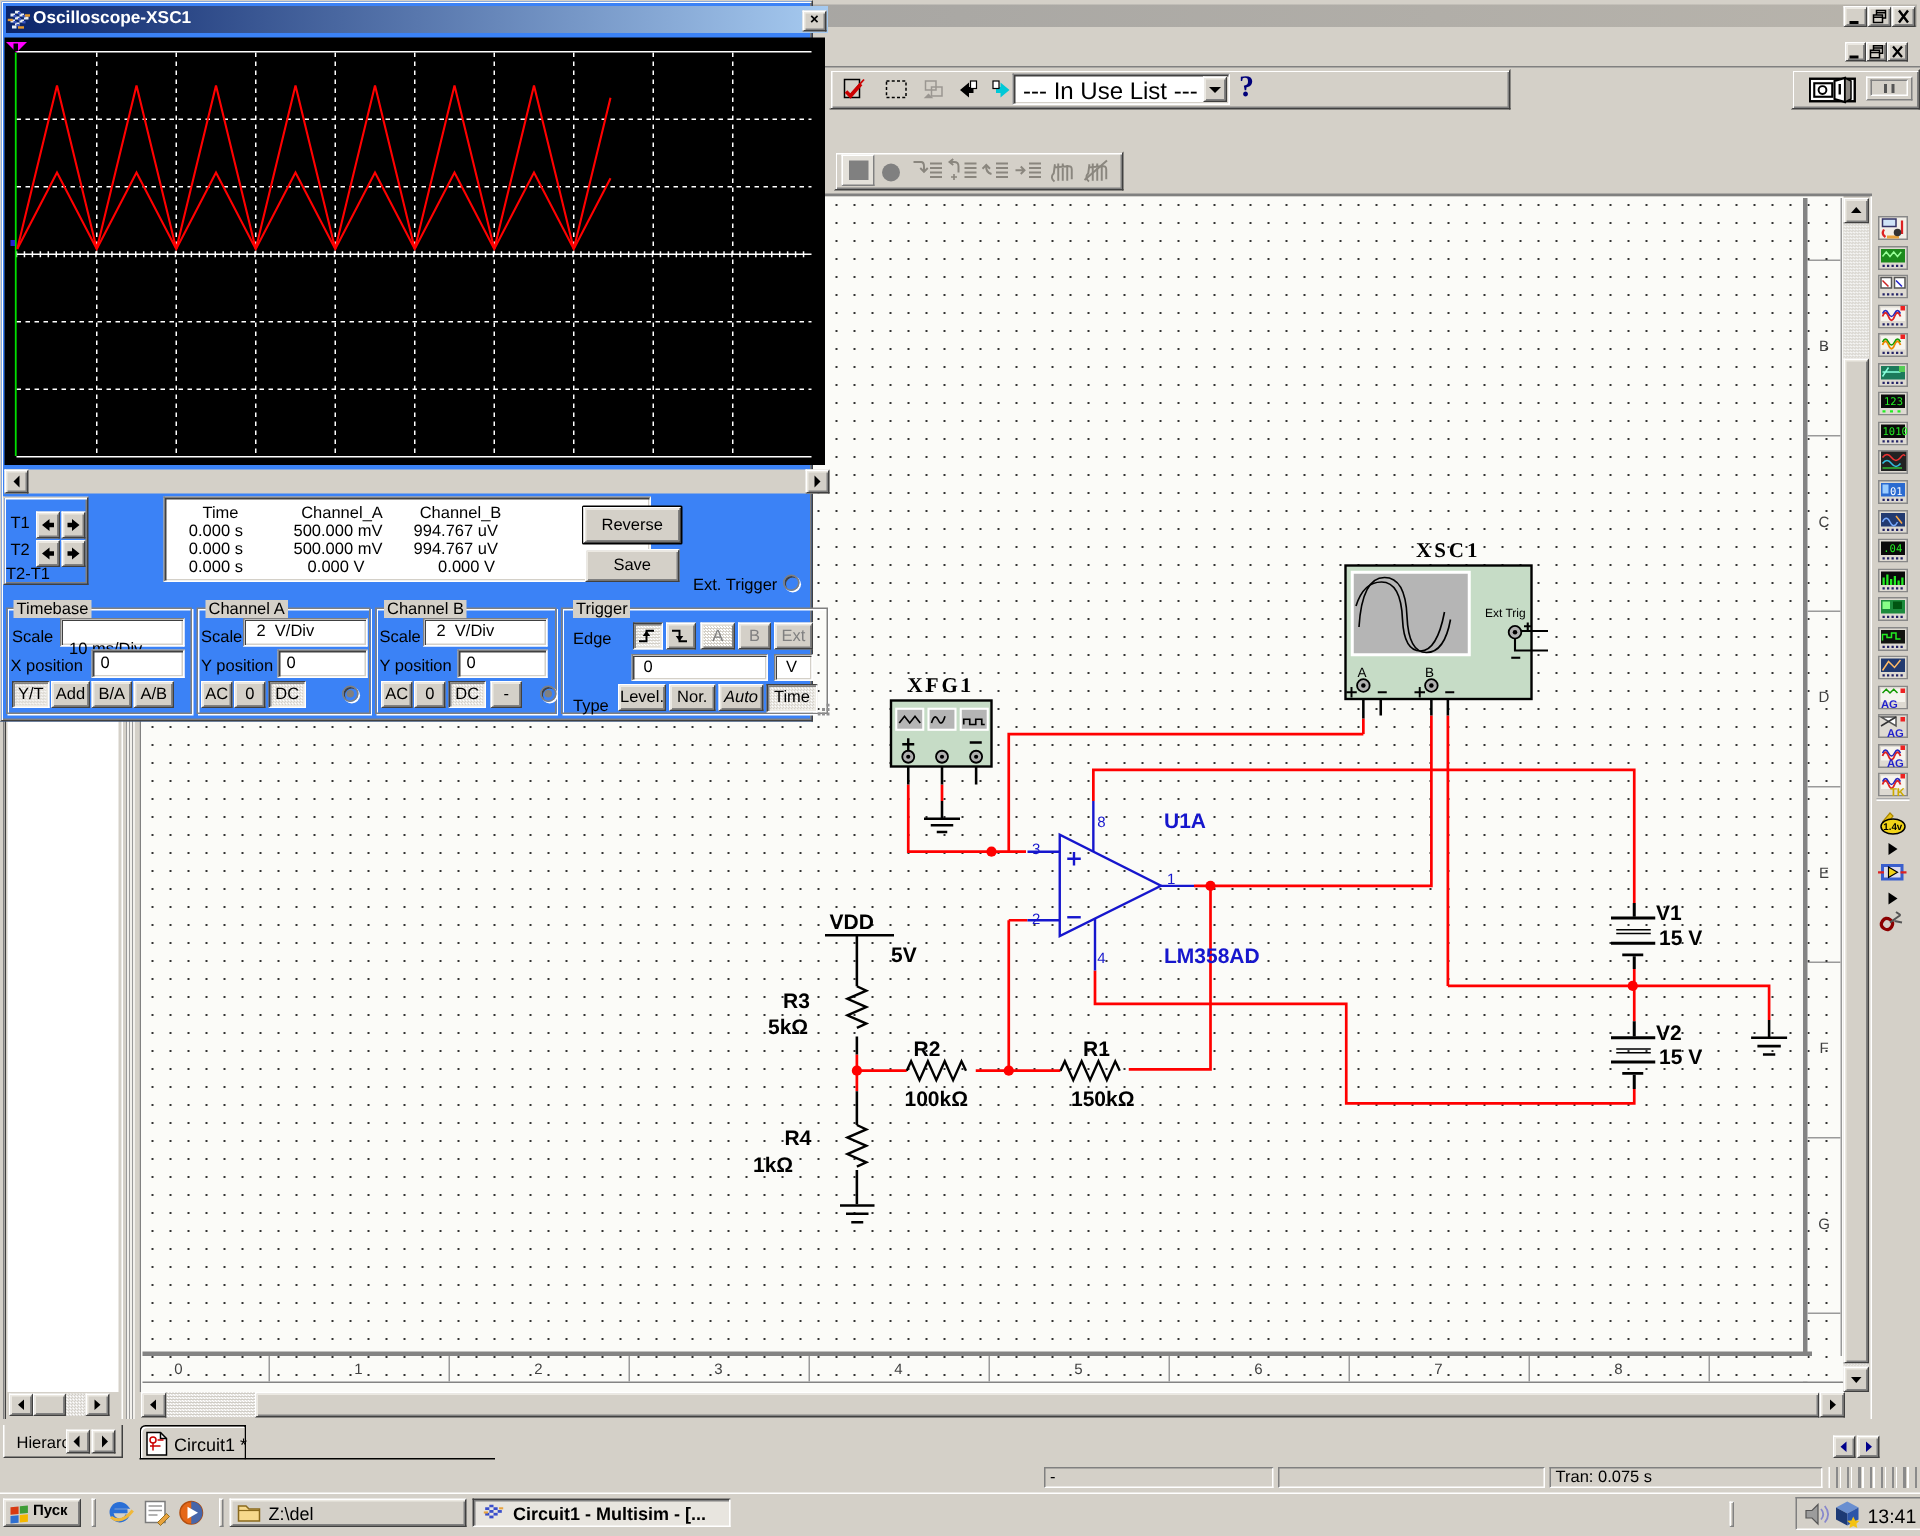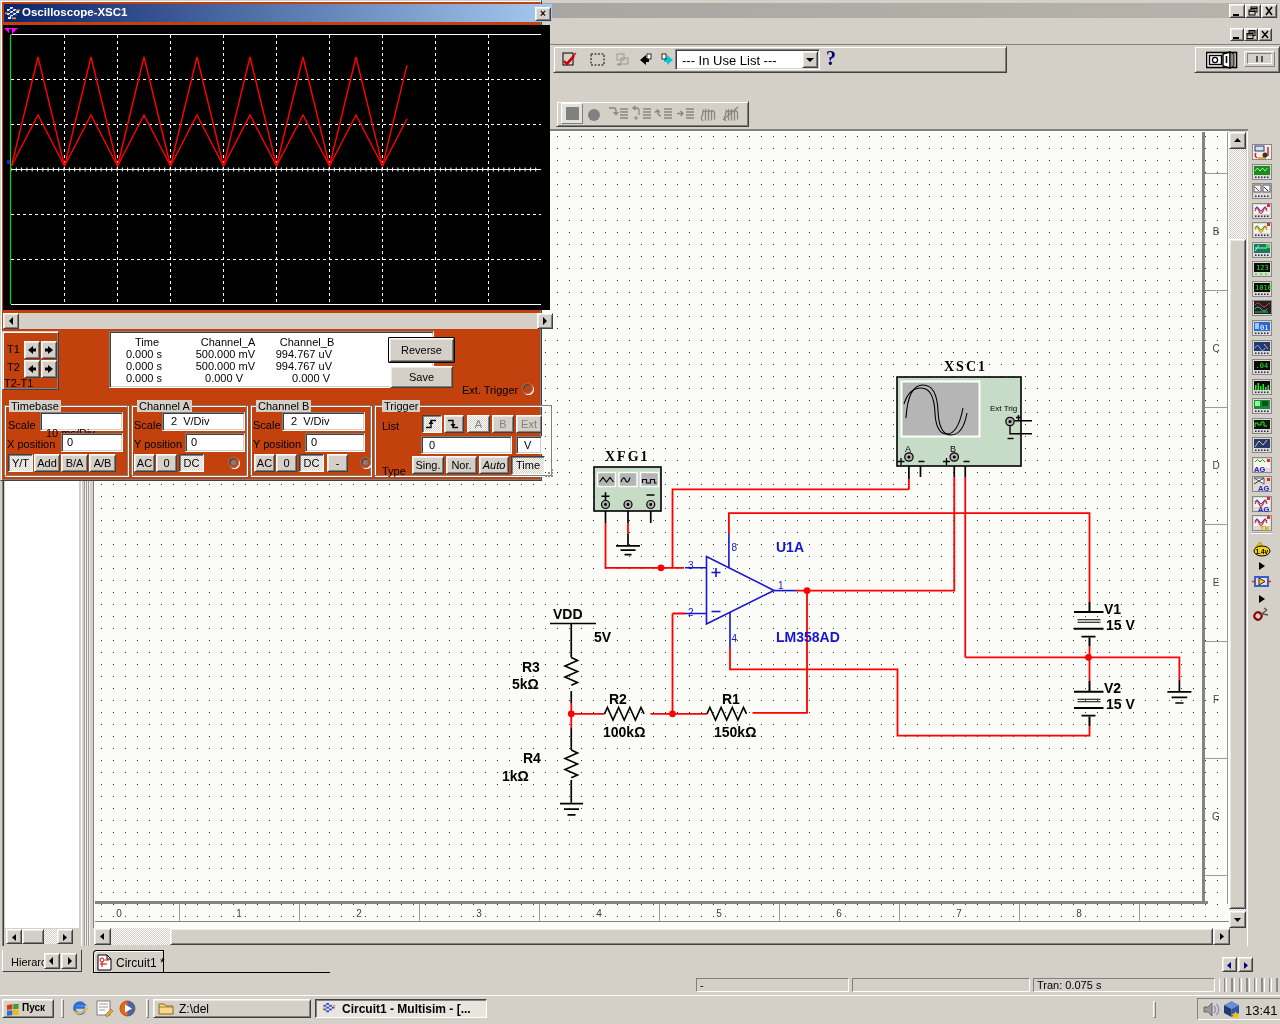--- a/index.html
+++ b/index.html
@@ -65,21 +65,21 @@
   <g>
         <path d="M78 8 l6 -5 v3 h3 v4 h-3 v3 z" fill="#000"></path>
         <rect x="85" y="2" width="4" height="5" fill="#fff" stroke="#000" stroke-width="0.8"></rect>
       </g>
   <g>
         <path d="M111 8 l-6 -5 v3 h-3 v4 h3 v3 z" fill="#00c8d7"></path>
         <rect x="100" y="2" width="4" height="5" fill="#fff" stroke="#000" stroke-width="0.8"></rect>
       </g>
  </svg>
  <div class="abs field" style="left:121px;top:2px;width:145px;height:21px;">
-   <div class="abs" style="left:6px;top:3px;font-size:13px;">--- In Use List ---</div>
+   <div class="abs" style="left:6px;top:3px;font-size:16px;">--- In Use List ---</div>
    <div class="abs btn" style="right:1px;top:1px;width:16px;height:17px;"><svg width="14" height="15">
           <polygon points="3,6 11,6 7,10" fill="#000"></polygon>
         </svg></div>
  </div>
  <div class="abs" style="left:272px;top:0px;width:18px;height:22px;color:#00007a;font-size:20px;font-weight:bold;font-family:'Liberation Serif',serif;">?</div>
 </div>
 <div class="abs raised2" style="left:1194px;top:46px;width:86px;height:27px;">
  <svg class="abs" style="left:11px;top:3px;" width="34" height="20" viewBox="0 0 34 20">
    <rect x="0.5" y="2.5" width="30" height="15" fill="#fff" stroke="#000" stroke-width="1.6"></rect>
    <rect x="3.5" y="5.5" width="12" height="9" fill="#fff" stroke="#000" stroke-width="1.4"></rect>
@@ -721,21 +721,21 @@
    <svg class="abs" style="left:24px;top:1px;" width="19" height="19" viewBox="0 0 19 19">
      <path d="M9.5 1 L17 5 L9.5 9 L2 5 Z" fill="#6a8fd0"></path>
      <path d="M2 5 v8 l7.5 4 v-8 z" fill="#1d3a75"></path>
      <path d="M17 5 v8 l-7.5 4 v-8 z" fill="#2c55a8"></path>
      <polygon points="13.5,11 14.8,13.6 17.7,13.9 15.6,15.9 16.2,18.7 13.5,17.3 11,18.7 11.5,15.9 9.4,13.9 12.3,13.6" fill="#f3c211"></polygon>
    </svg>
    <span style="font-size:13px;position:absolute;left:47px;top:4px;">13:41</span>
  </div>
 </div>
 
-<div class="abs" id="scope" style="left:0;top:0;width:542px;height:481px;background:#c2410c;border:1px solid;border-color:#d4d0c8 #404040 #404040 #d4d0c8;box-shadow:inset 1px 1px 0 #fff,inset -1px -1px 0 #808080;">
+<div class="abs" id="scope" style="left:0;top:0;width:542px;height:481px;background:#3b82f6;border:1px solid;border-color:#d4d0c8 #404040 #404040 #d4d0c8;box-shadow:inset 1px 1px 0 #fff,inset -1px -1px 0 #808080;">
  <div class="abs" style="left:3px;top:3px;width:548px;height:18px;background:linear-gradient(90deg,#0a246a,#a6caf0);"></div>
  <svg class="abs" style="left:4px;top:6px;" width="15" height="13" viewBox="0 0 15 13">
    <g fill="#e8edf5">
         <rect x="5" y="0" width="3" height="2"></rect>
         <rect x="2" y="2" width="3" height="2"></rect>
         <rect x="8" y="2" width="3" height="2"></rect>
         <rect x="5" y="4" width="3" height="2"></rect>
         <rect x="11" y="4" width="3" height="2"></rect>
         <rect x="2" y="6" width="3" height="2"></rect>
         <rect x="8" y="6" width="3" height="2"></rect>
@@ -973,37 +973,37 @@
  <div class="abs t" style="left:252px;top:437px;">Y position</div>
  <div class="abs field t" style="left:304px;top:432px;width:60px;height:19px;padding:2px 0 0 5px;">0</div>
  <div class="abs btn t" style="left:253px;top:453px;width:21px;height:18px;line-height:16px;">AC</div>
  <div class="abs btn t" style="left:275px;top:453px;width:21px;height:18px;line-height:16px;">0</div>
  <div class="abs btn pressed t" style="left:298px;top:453px;width:25px;height:18px;line-height:16px;">DC</div>
  <div class="abs btn t" style="left:326px;top:453px;width:21px;height:18px;line-height:16px;">-</div>
  <div class="abs" style="left:359px;top:456px;width:11px;height:11px;border-radius:50%;border:1px solid #808080;box-shadow:inset 1px 1px 0 #404040, 1px 1px 0 #fff;">
       <div style="width:5px;height:5px;margin:2px;border-radius:50%;background:#808080;"></div>
     </div>
 
- <div class="abs t" style="left:381px;top:419px;">List</div>
+ <div class="abs t" style="left:381px;top:419px;">Edge</div>
  <div class="abs btn pressed" style="left:421px;top:414px;width:20px;height:18px;"><svg width="18" height="16">
         <path d="M3 11.5 H8 V4.5 H13" stroke="#000" fill="none" stroke-width="1.3"></path>
         <polygon points="5.5,8 10.5,8 8,4.5" fill="#000"></polygon>
       </svg></div>
  <div class="abs btn" style="left:443px;top:414px;width:20px;height:18px;"><svg width="18" height="16">
         <path d="M3 4.5 H8 V11.5 H13" stroke="#000" fill="none" stroke-width="1.3"></path>
         <polygon points="5.5,8 10.5,8 8,11.5" fill="#000"></polygon>
       </svg></div>
  <div class="abs btn dither" style="left:466px;top:414px;width:23px;height:18px;color:#808080;font-size:11px;line-height:16px;">A</div>
  <div class="abs btn" style="left:491px;top:414px;width:22px;height:18px;color:#808080;font-size:11px;line-height:16px;">B</div>
  <div class="abs btn" style="left:515px;top:414px;width:26px;height:18px;color:#808080;font-size:11px;line-height:16px;">Ext</div>
  <div class="abs t" style="left:381px;top:443px;margin-left:48px;">Level</div>
  <div class="abs field t" style="left:420px;top:435px;width:91px;height:18px;padding:2px 0 0 7px;">0</div>
  <div class="abs field t" style="left:515px;top:435px;width:26px;height:18px;padding:2px 0 0 7px;">V</div>
  <div class="abs t" style="left:381px;top:464px;">Type</div>
- <div class="abs btn t" style="left:411px;top:455px;width:32px;height:18px;line-height:16px;">Sing.</div>
+ <div class="abs btn t" style="left:411px;top:455px;width:32px;height:18px;line-height:16px;">Level.</div>
  <div class="abs btn t" style="left:445px;top:455px;width:31px;height:18px;line-height:16px;">Nor.</div>
  <div class="abs btn t" style="left:478px;top:455px;width:30px;height:18px;line-height:16px;font-style:italic;">Auto</div>
  <div class="abs btn pressed t" style="left:510px;top:455px;width:34px;height:19px;line-height:17px;">Time</div>
  <svg class="abs" style="left:544px;top:468px;" width="9" height="9">
       <g fill="#909090">
         <rect x="6" y="0" width="2" height="2"></rect>
         <rect x="3" y="3" width="2" height="2"></rect>
         <rect x="6" y="3" width="2" height="2"></rect>
         <rect x="0" y="6" width="2" height="2"></rect>
         <rect x="3" y="6" width="2" height="2"></rect>

